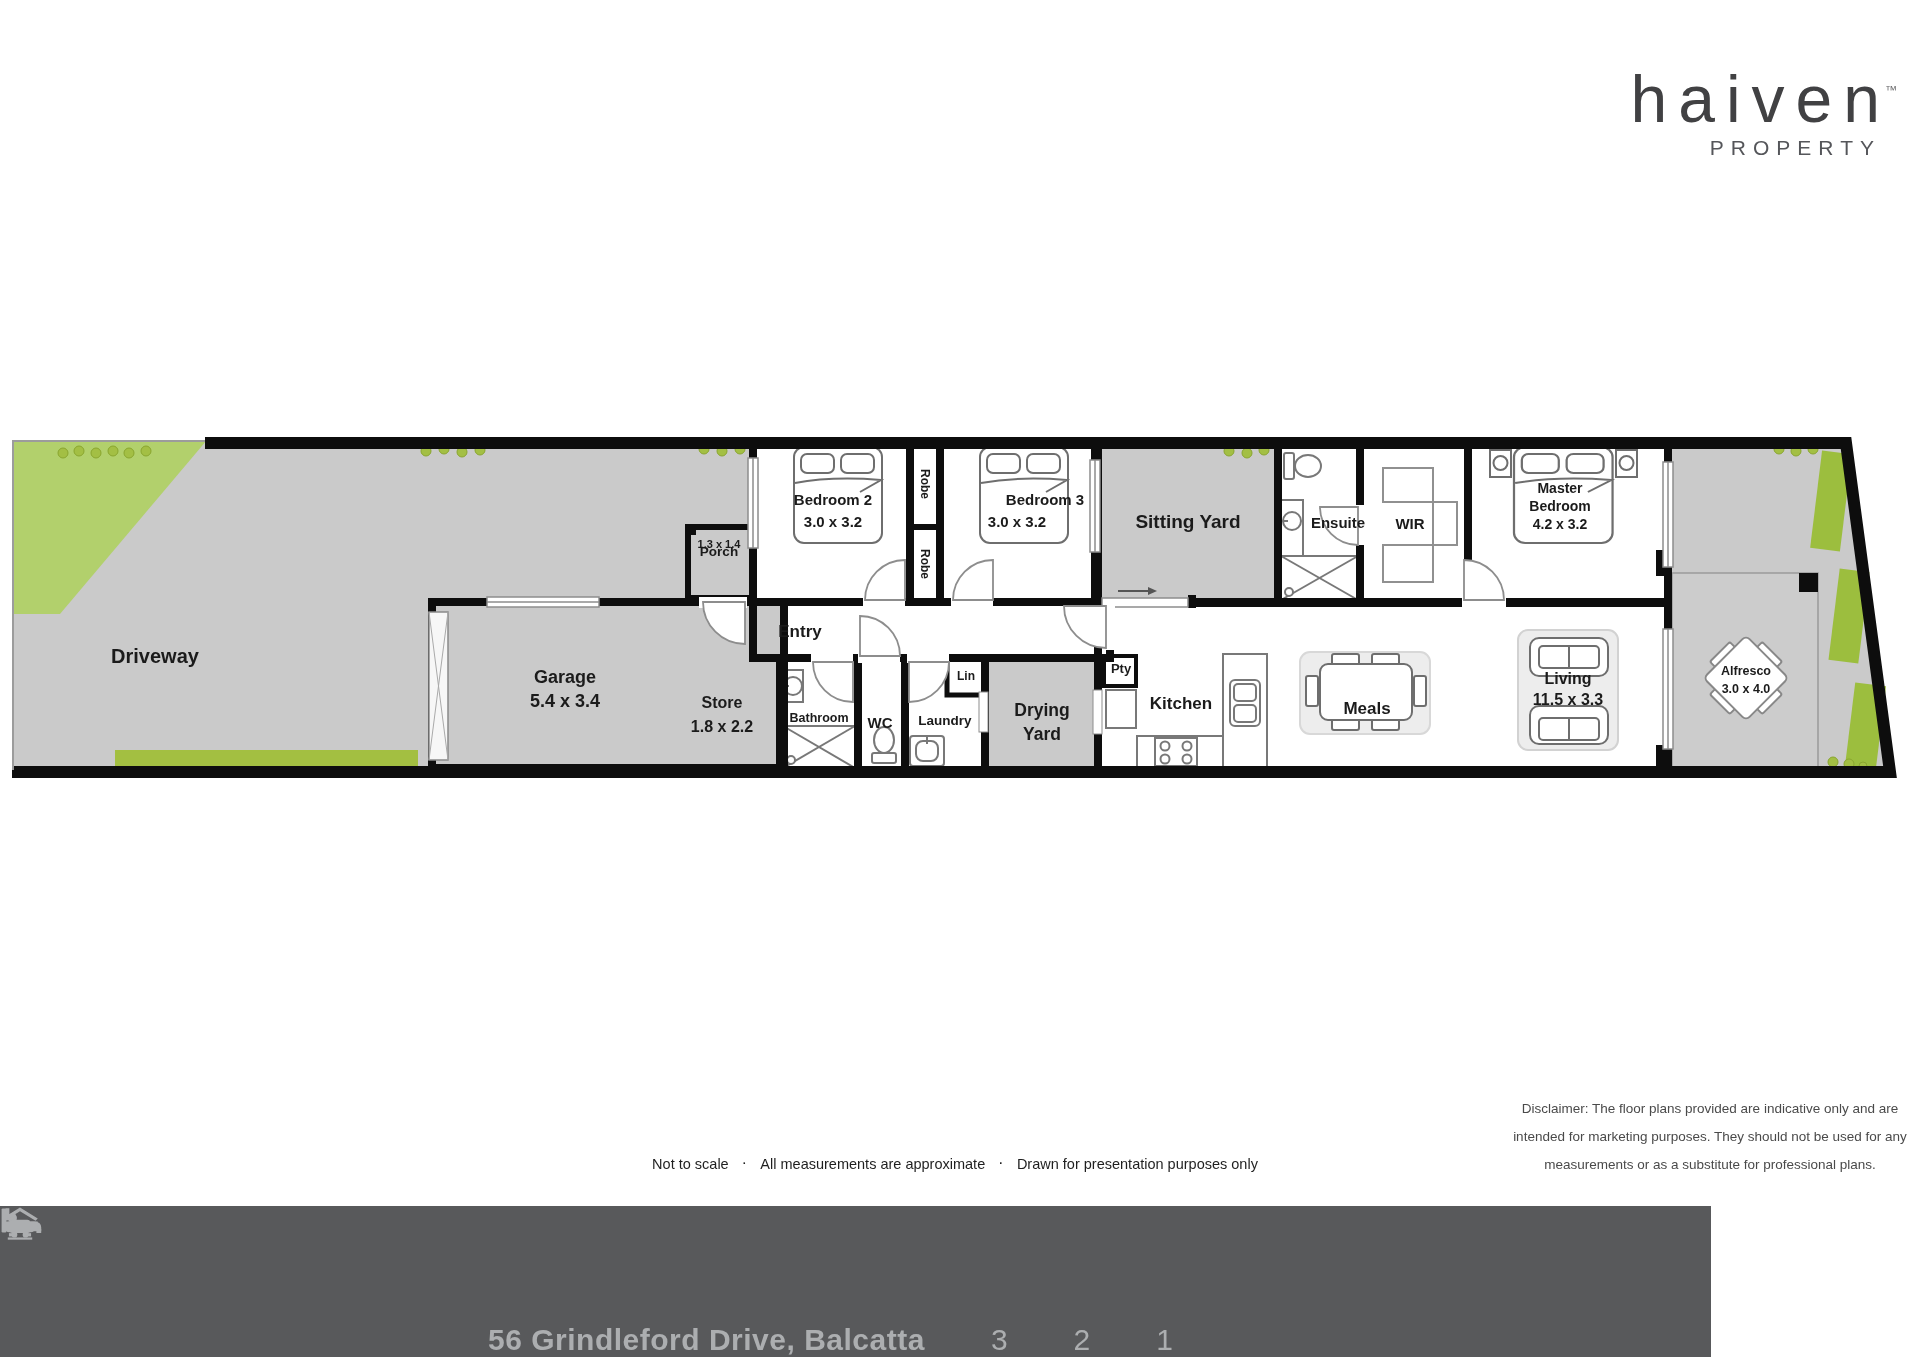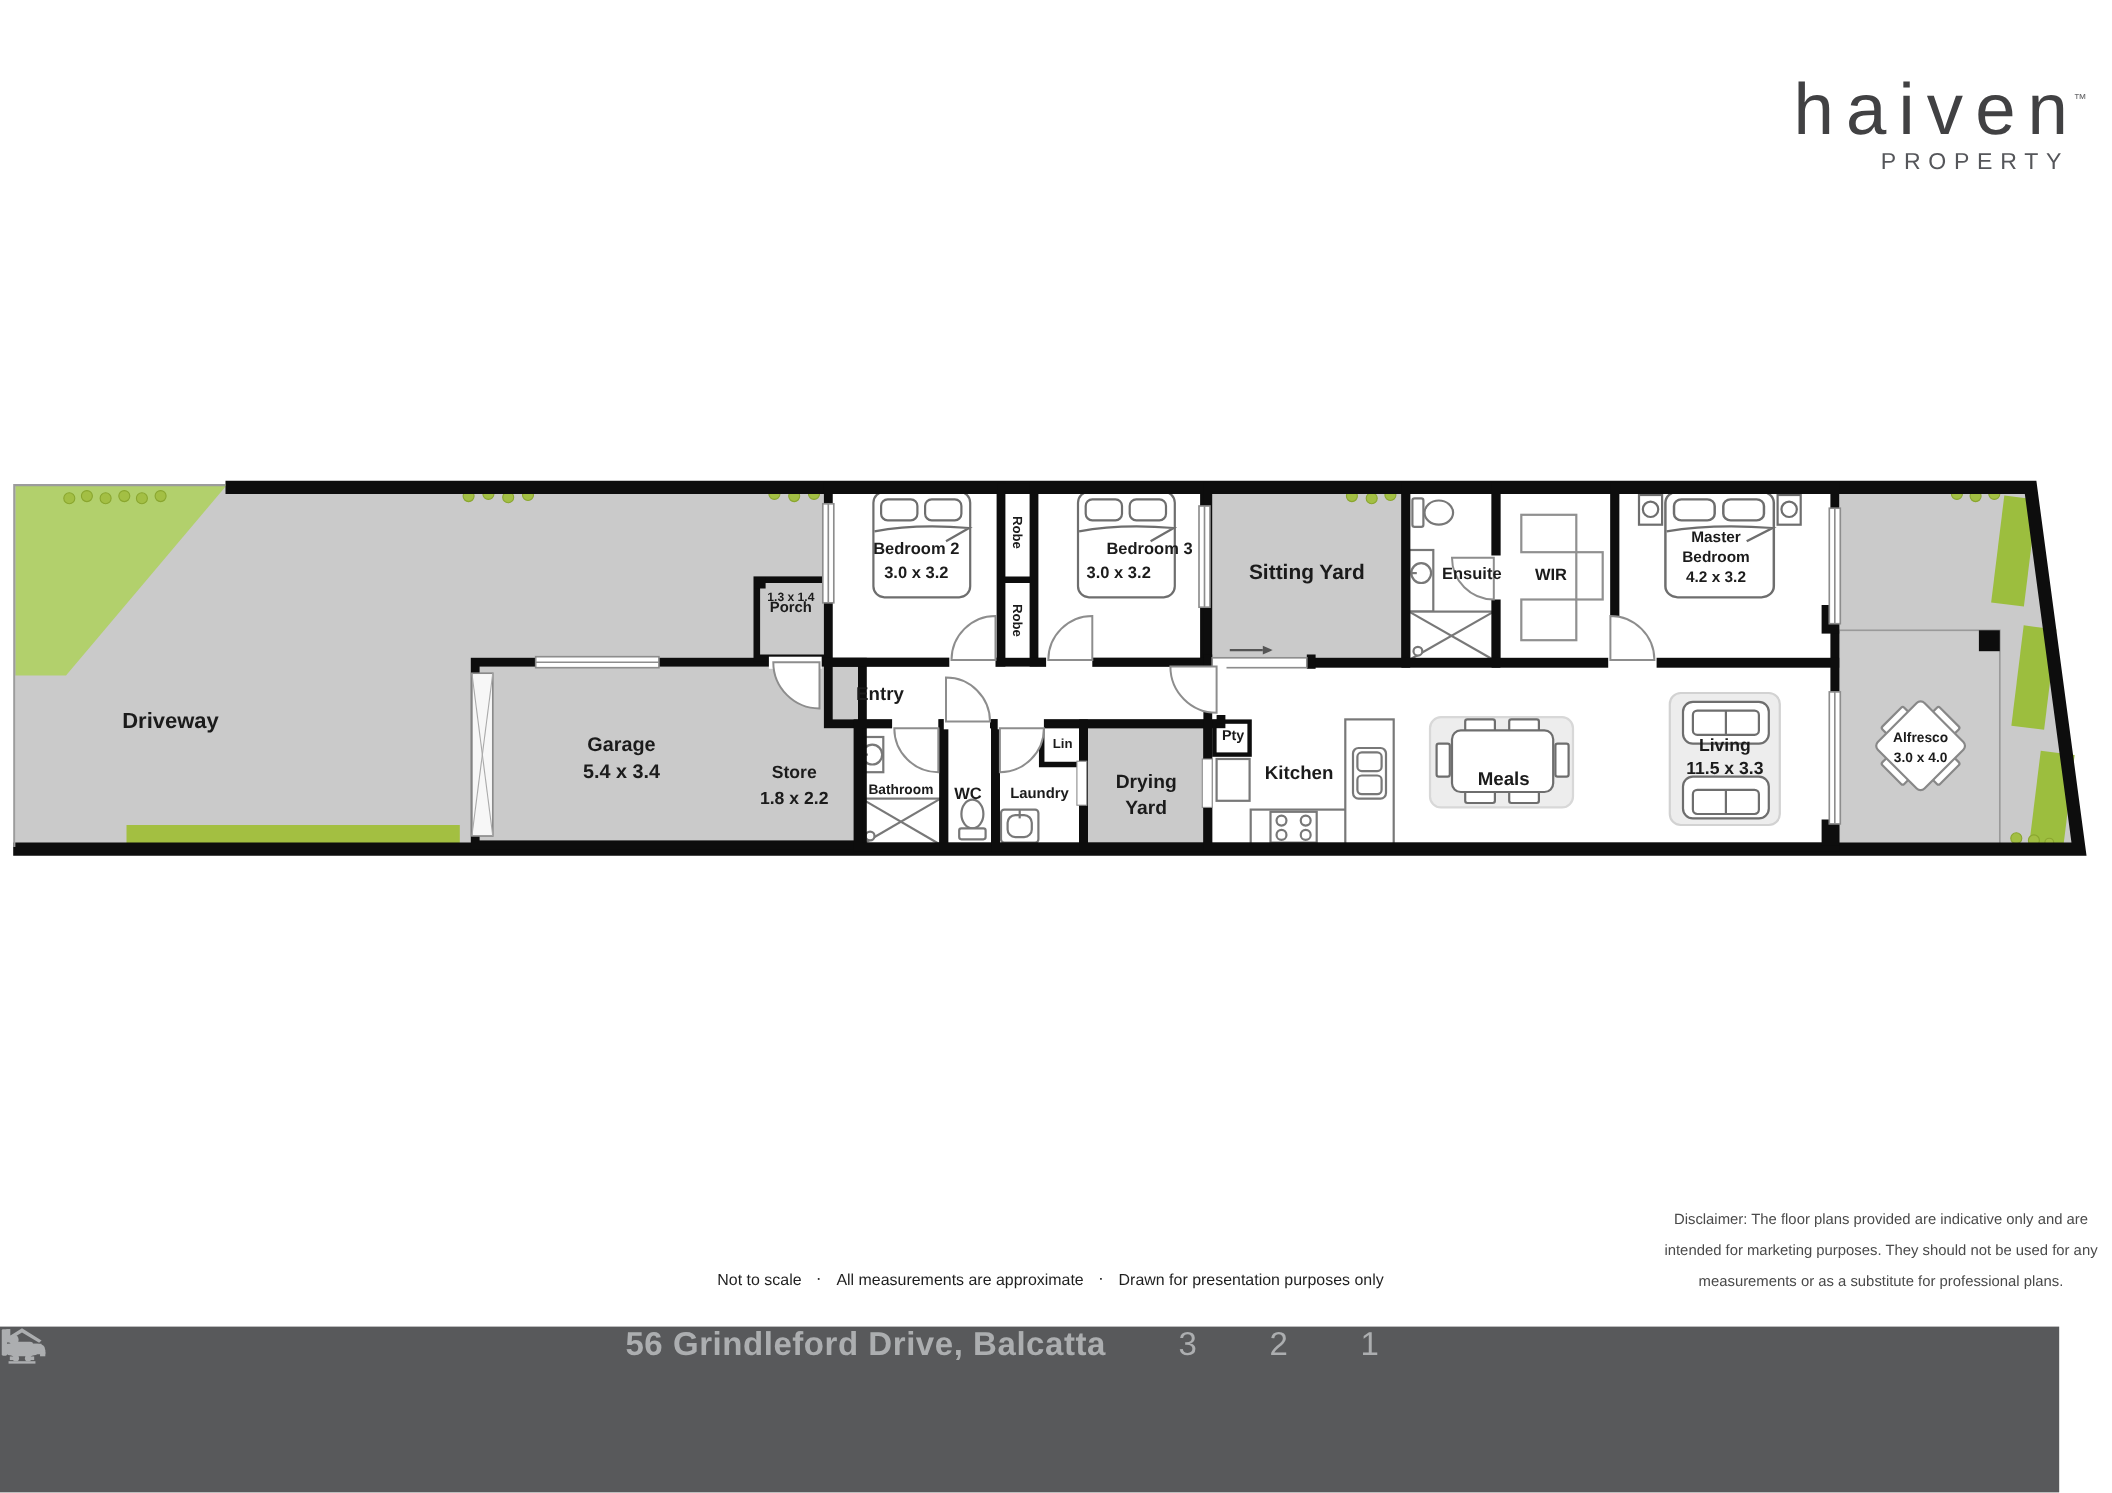--- a/index.html
+++ b/index.html
@@ -23,22 +23,22 @@
   #areas .row:nth-child(odd){background:#e0e0e0;}
   #areas .title{background:#d9d9d9;}
   
   #footnote{position:absolute;left:955px;top:1164px;transform:translate(-50%,-50%);
             font-size:14.5px;color:#1f1f1f;white-space:nowrap;}
   #footnote .dot{margin:0 14px;font-weight:bold;font-size:11px;vertical-align:2px;}
   
   #disclaimer{position:absolute;left:1505px;top:1095px;width:410px;text-align:center;
               font-size:13.5px;color:#4a4a4a;line-height:28px;}
   
-  #footer{position:absolute;left:0;top:1206px;width:1872px;height:151px;background:#58595b;
-          display:flex;align-items:flex-start;justify-content:center;}
+  #footer{position:absolute;left:0;top:1206px;width:1711px;height:151px;background:#58595b;
+          display:flex;align-items:flex-end;justify-content:center;}
   #footer .inner{display:flex;align-items:center;margin-right:50px;color:#acaeb0;}
   #footer .addr{font-size:30px;font-weight:bold;letter-spacing:.5px;}
   #footer .stat{display:flex;align-items:center;margin-left:52px;}
   #footer .stat svg{display:block;}
   #footer .num{font-size:30px;margin-left:14px;font-weight:400;}
 </style>
 </head>
 <body>
 
 <div id="page">

